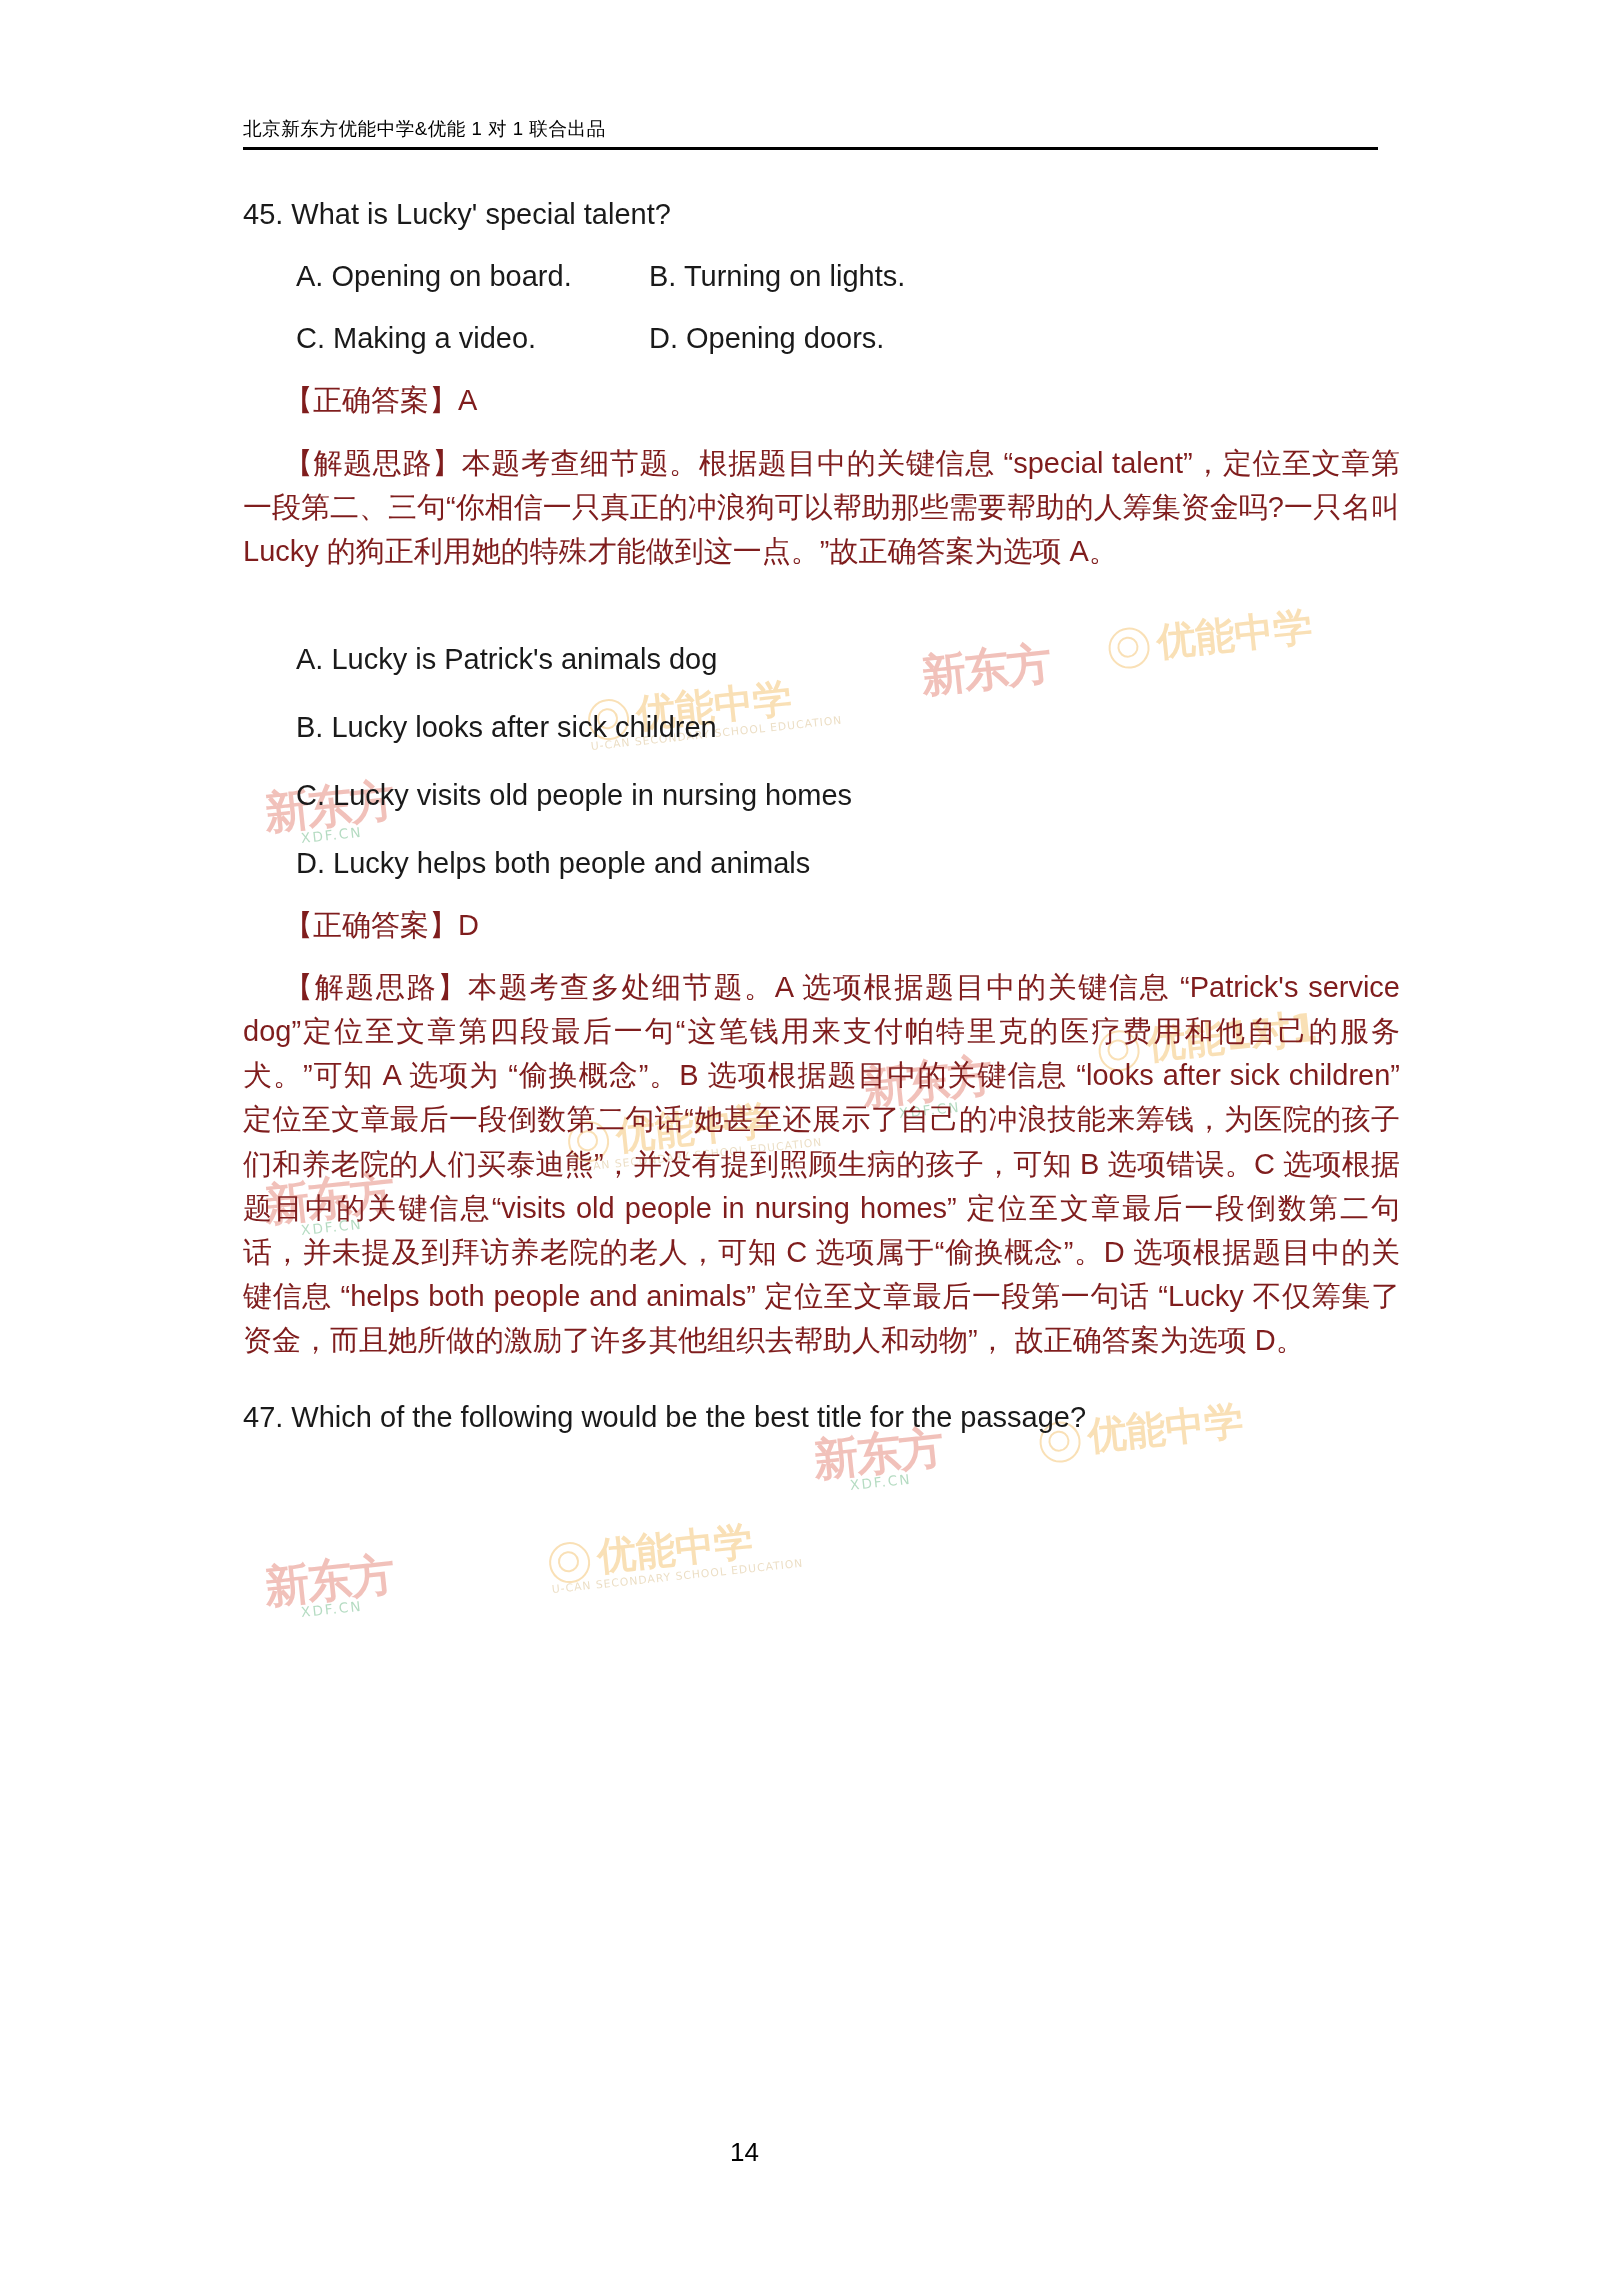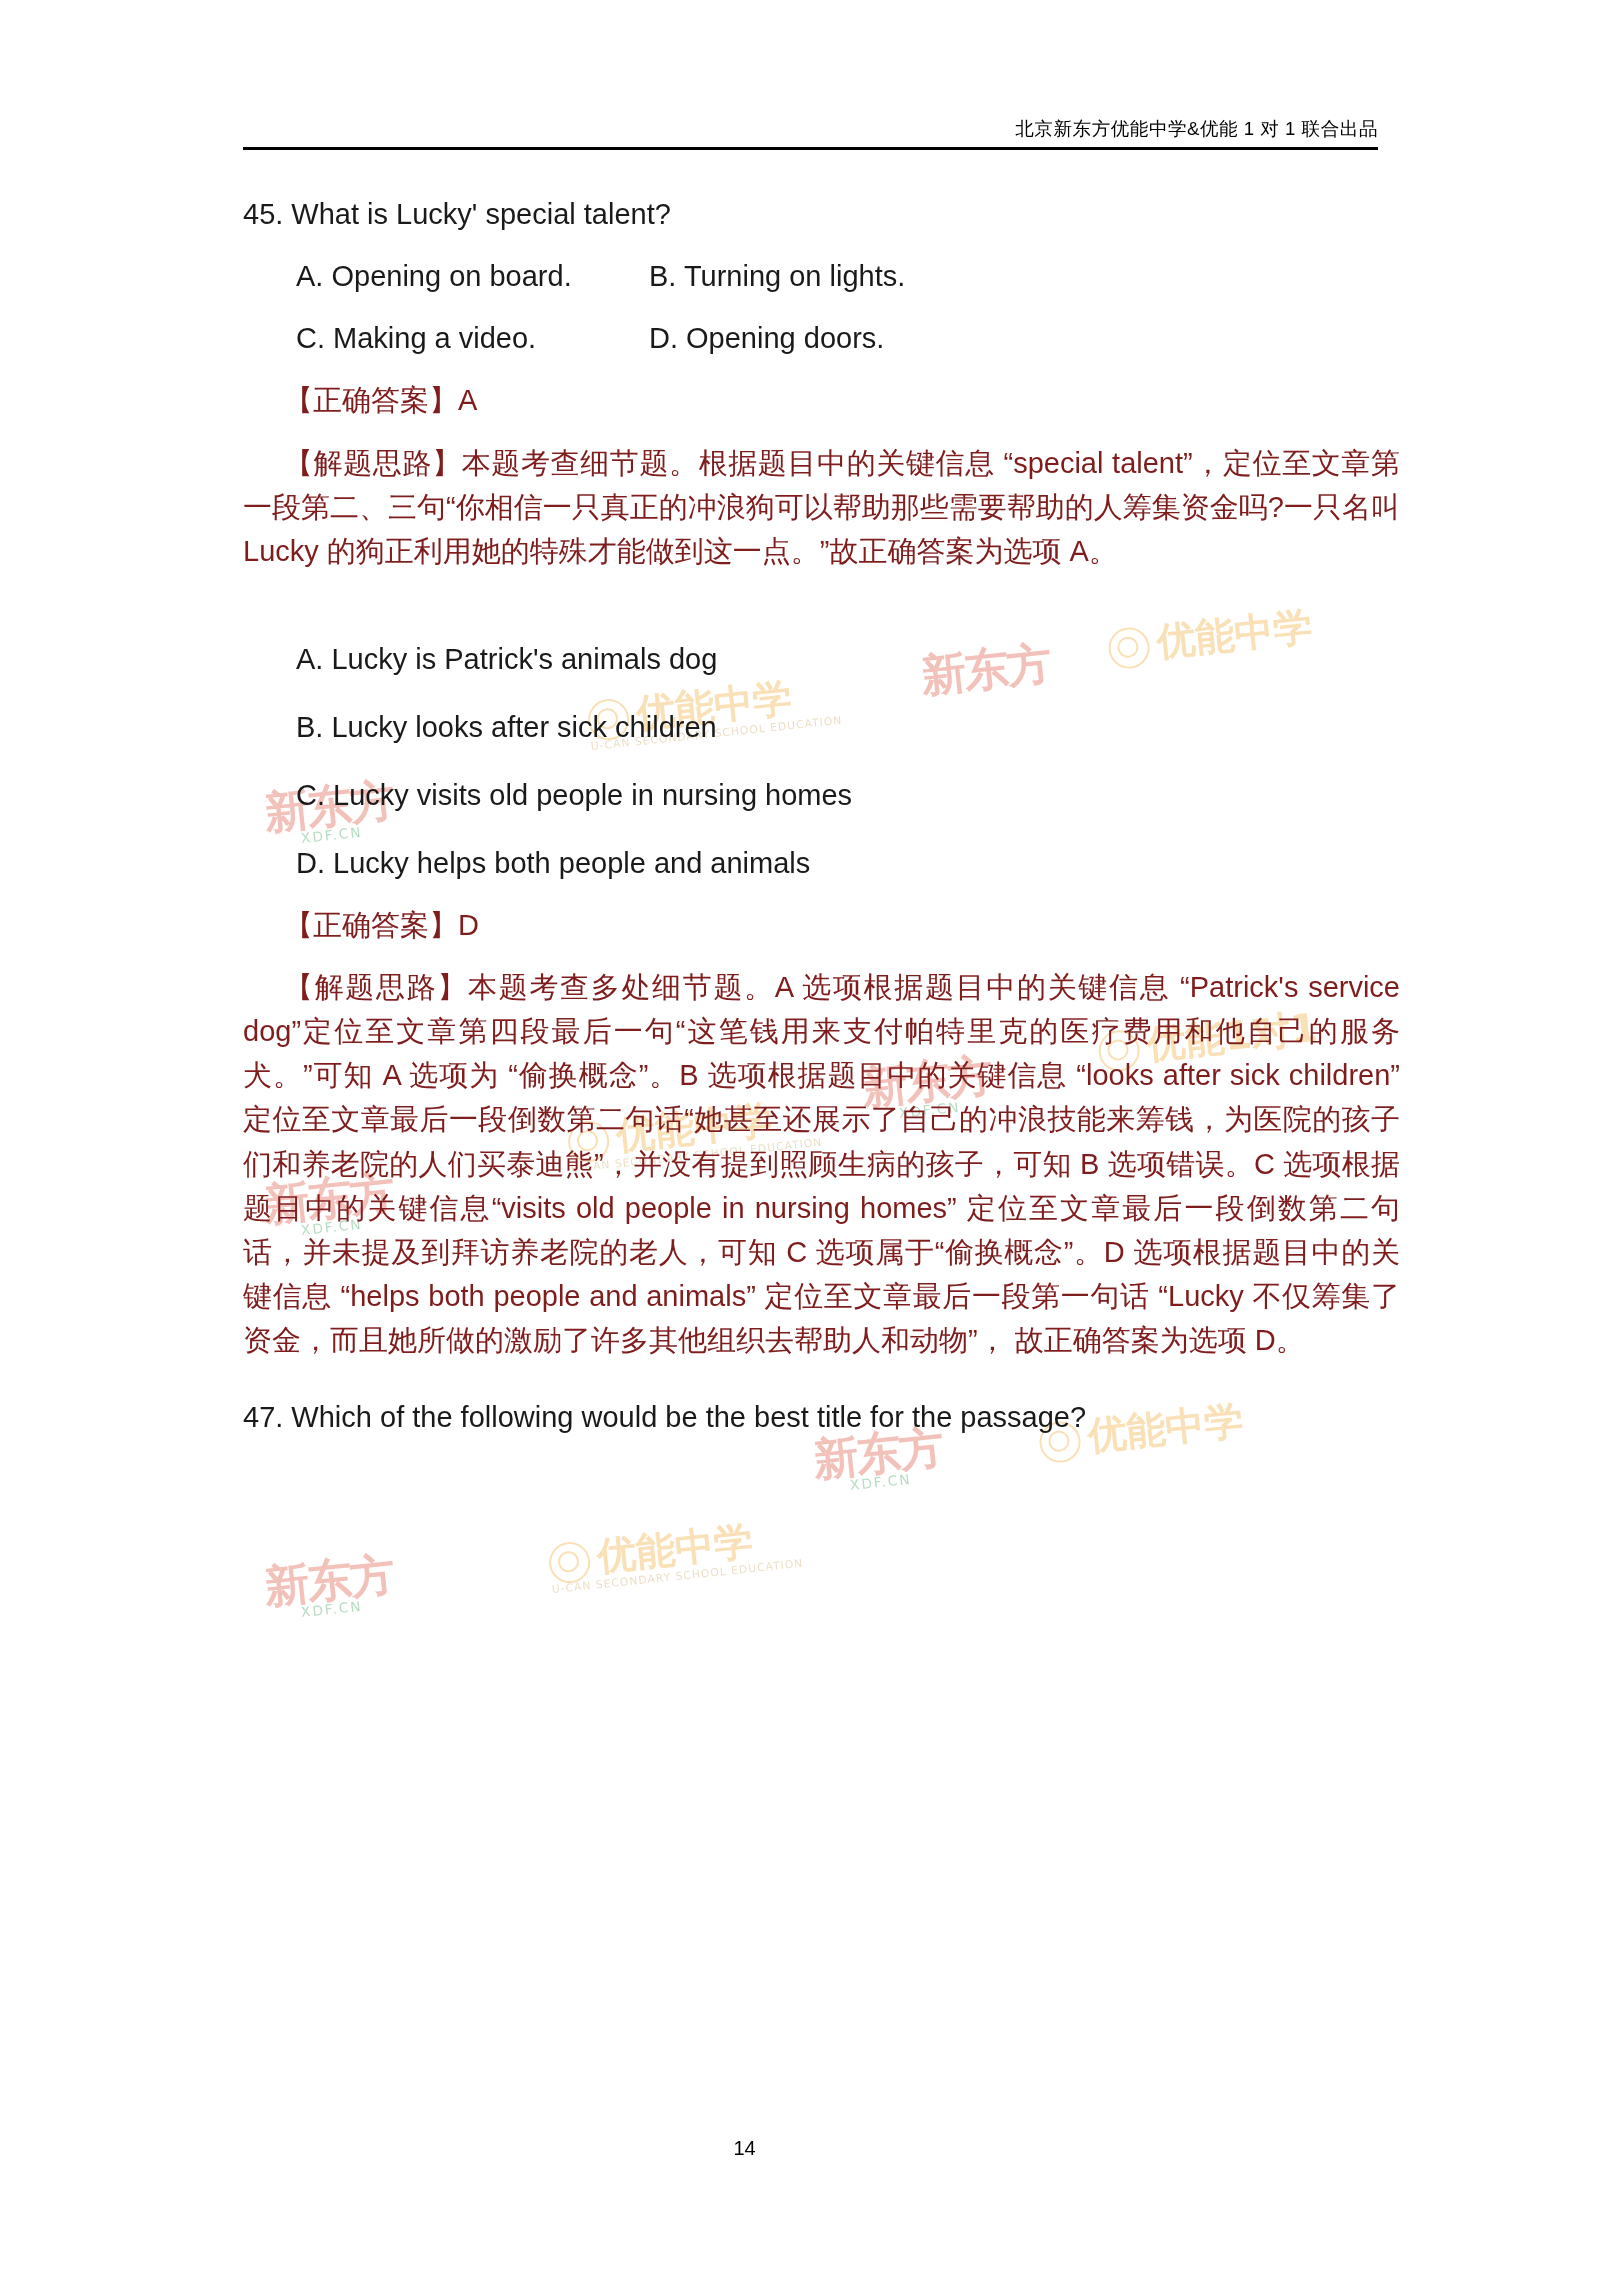--- a/index.html
+++ b/index.html
@@ -15,21 +15,21 @@
     width: 1621px;
     height: 2293px;
     background: #ffffff;
     overflow: hidden;
   }
   .header {
     position: absolute;
     left: 243px;
     top: 116px;
     width: 1135px;
-    text-align: right;
+    text-align: left;
     font-size: 18.6px;
     color: #000000;
     letter-spacing: 0.5px;
   }
   .header-rule {
     position: absolute;
     left: 243px;
     top: 147px;
     width: 1135px;
     height: 2.9px;
@@ -81,21 +81,21 @@
   }
   .spacer-sm { height: 25.5px; }
   .spacer-md { height: 33px; }
   .spacer-lg { height: 39px; }
   .page-number {
     position: absolute;
     left: 0;
     top: 2137px;
     width: 1489px;
     text-align: center;
-    font-size: 20px;
+    font-size: 26px;
     color: #000000;
   }
 
   
   .wm {
     position: absolute;
     pointer-events: none;
     user-select: none;
     opacity: 0.35;
   }

